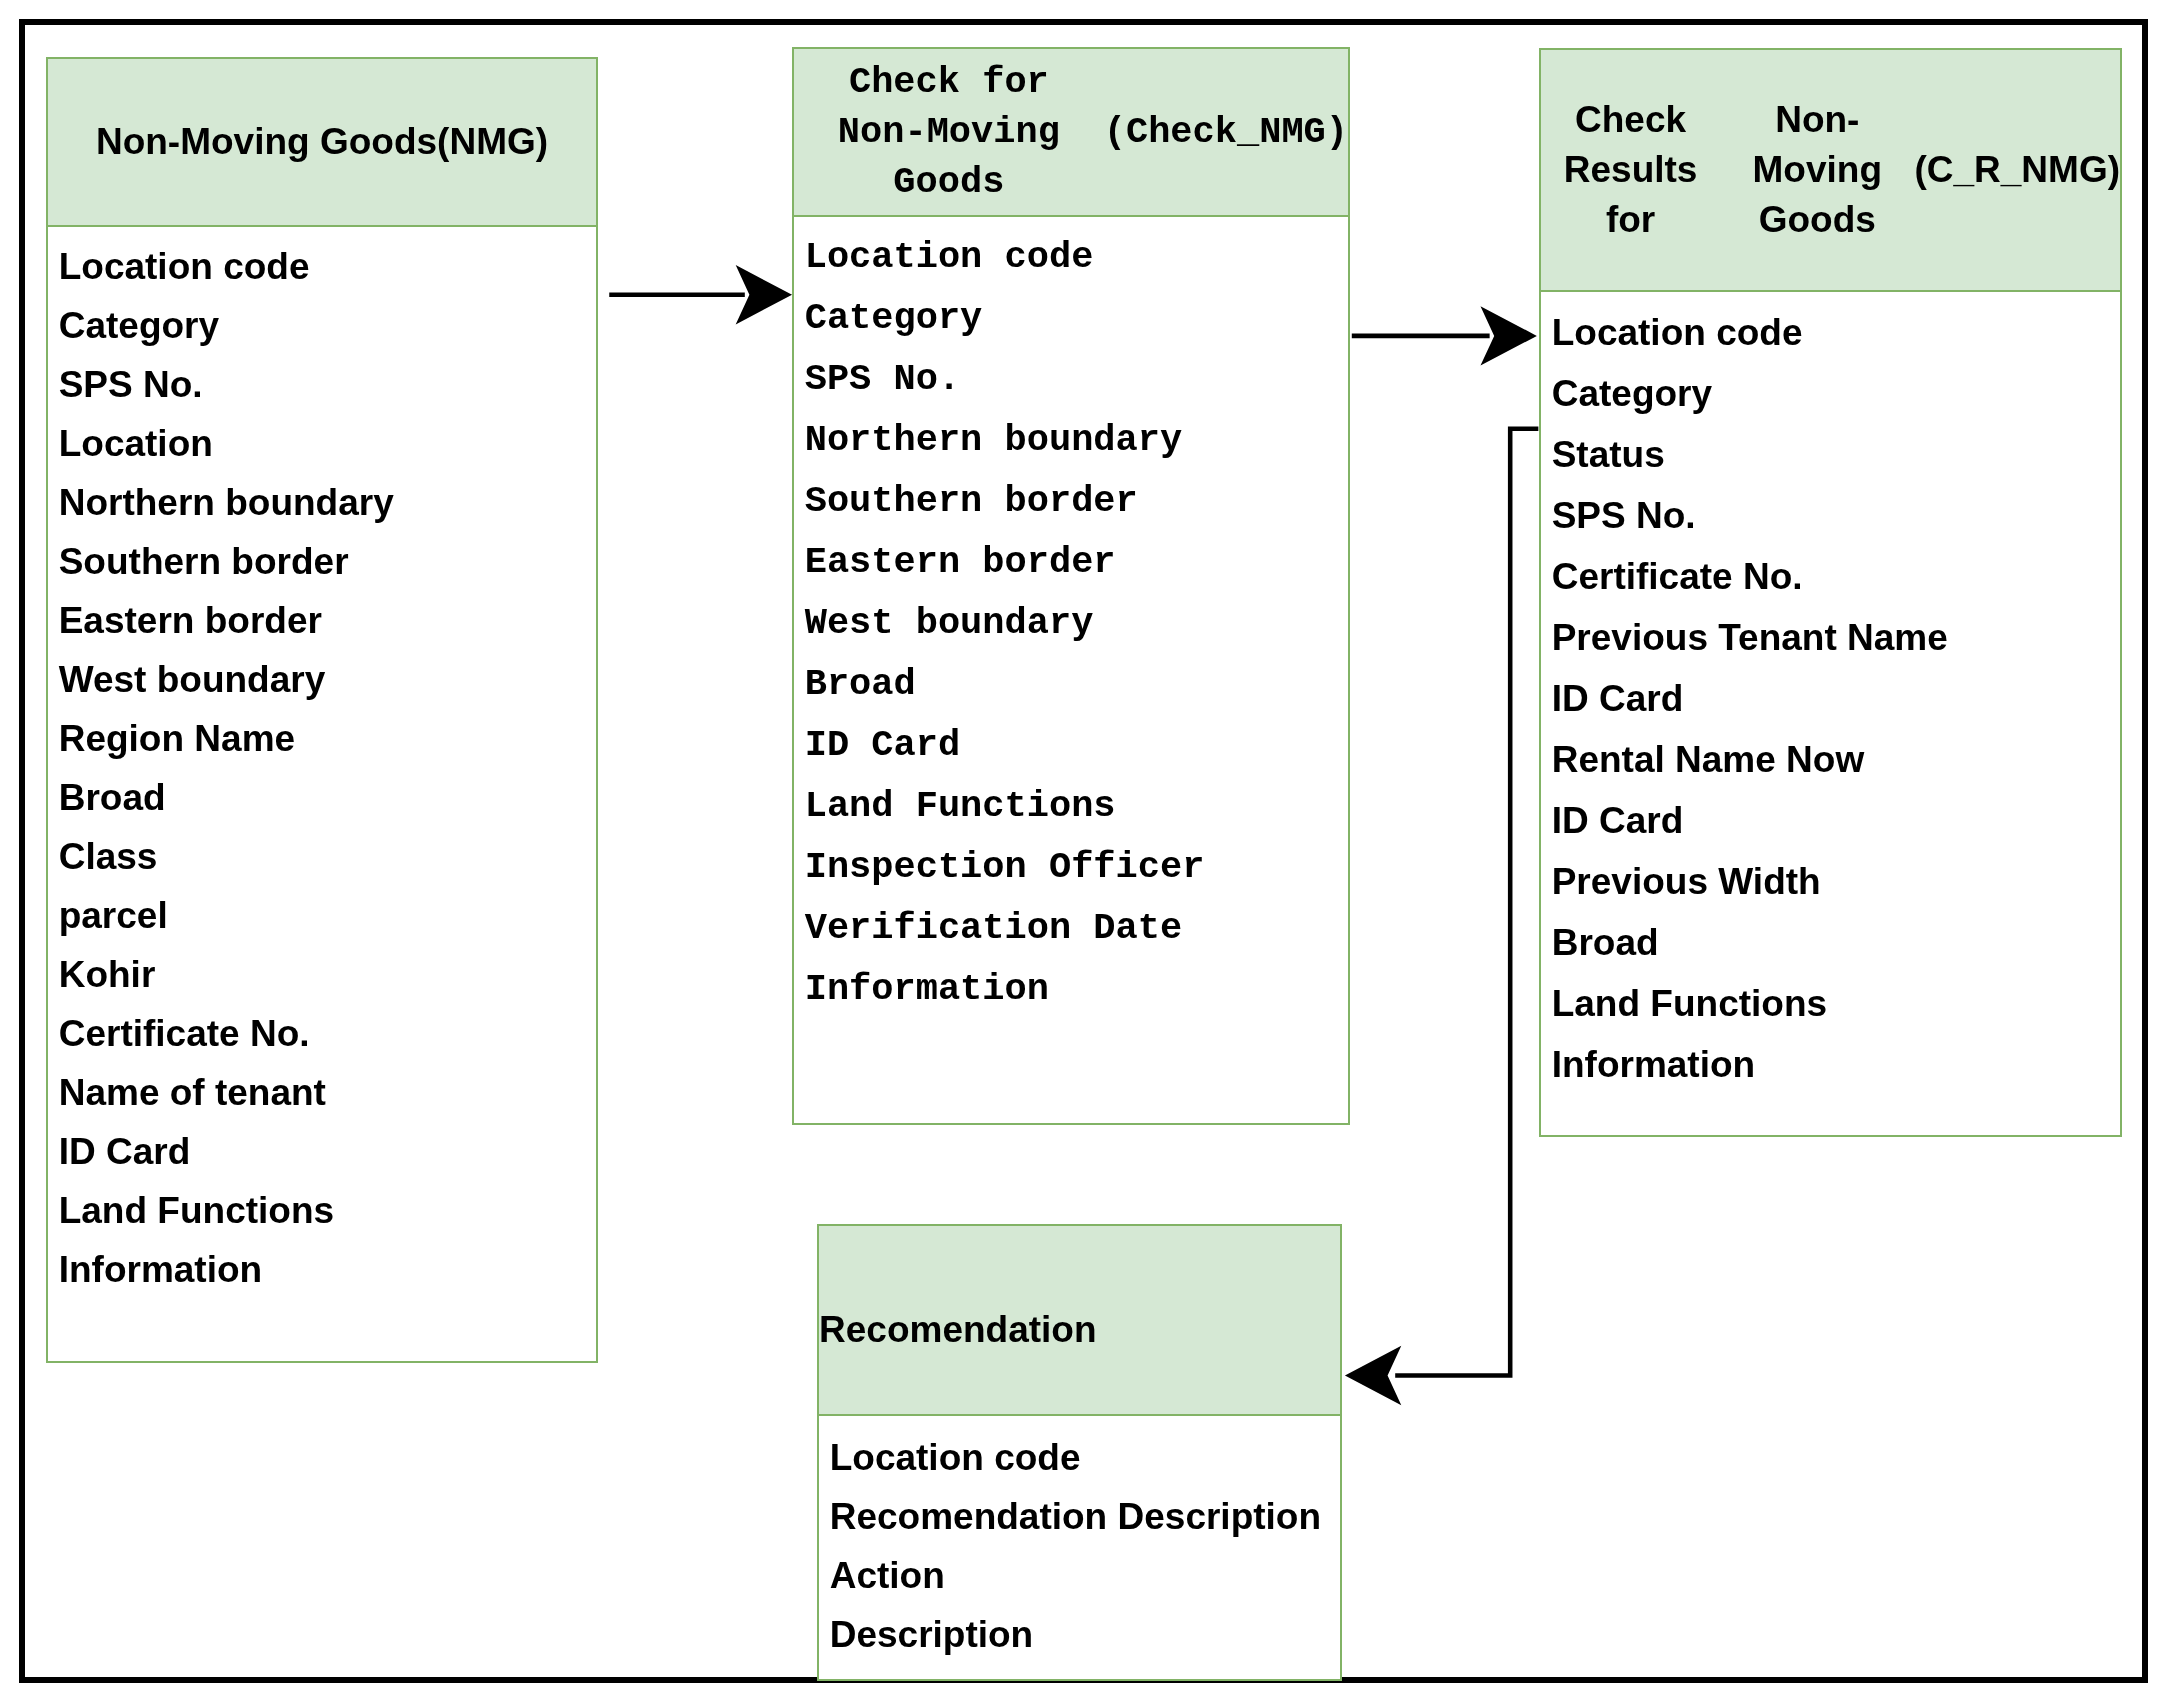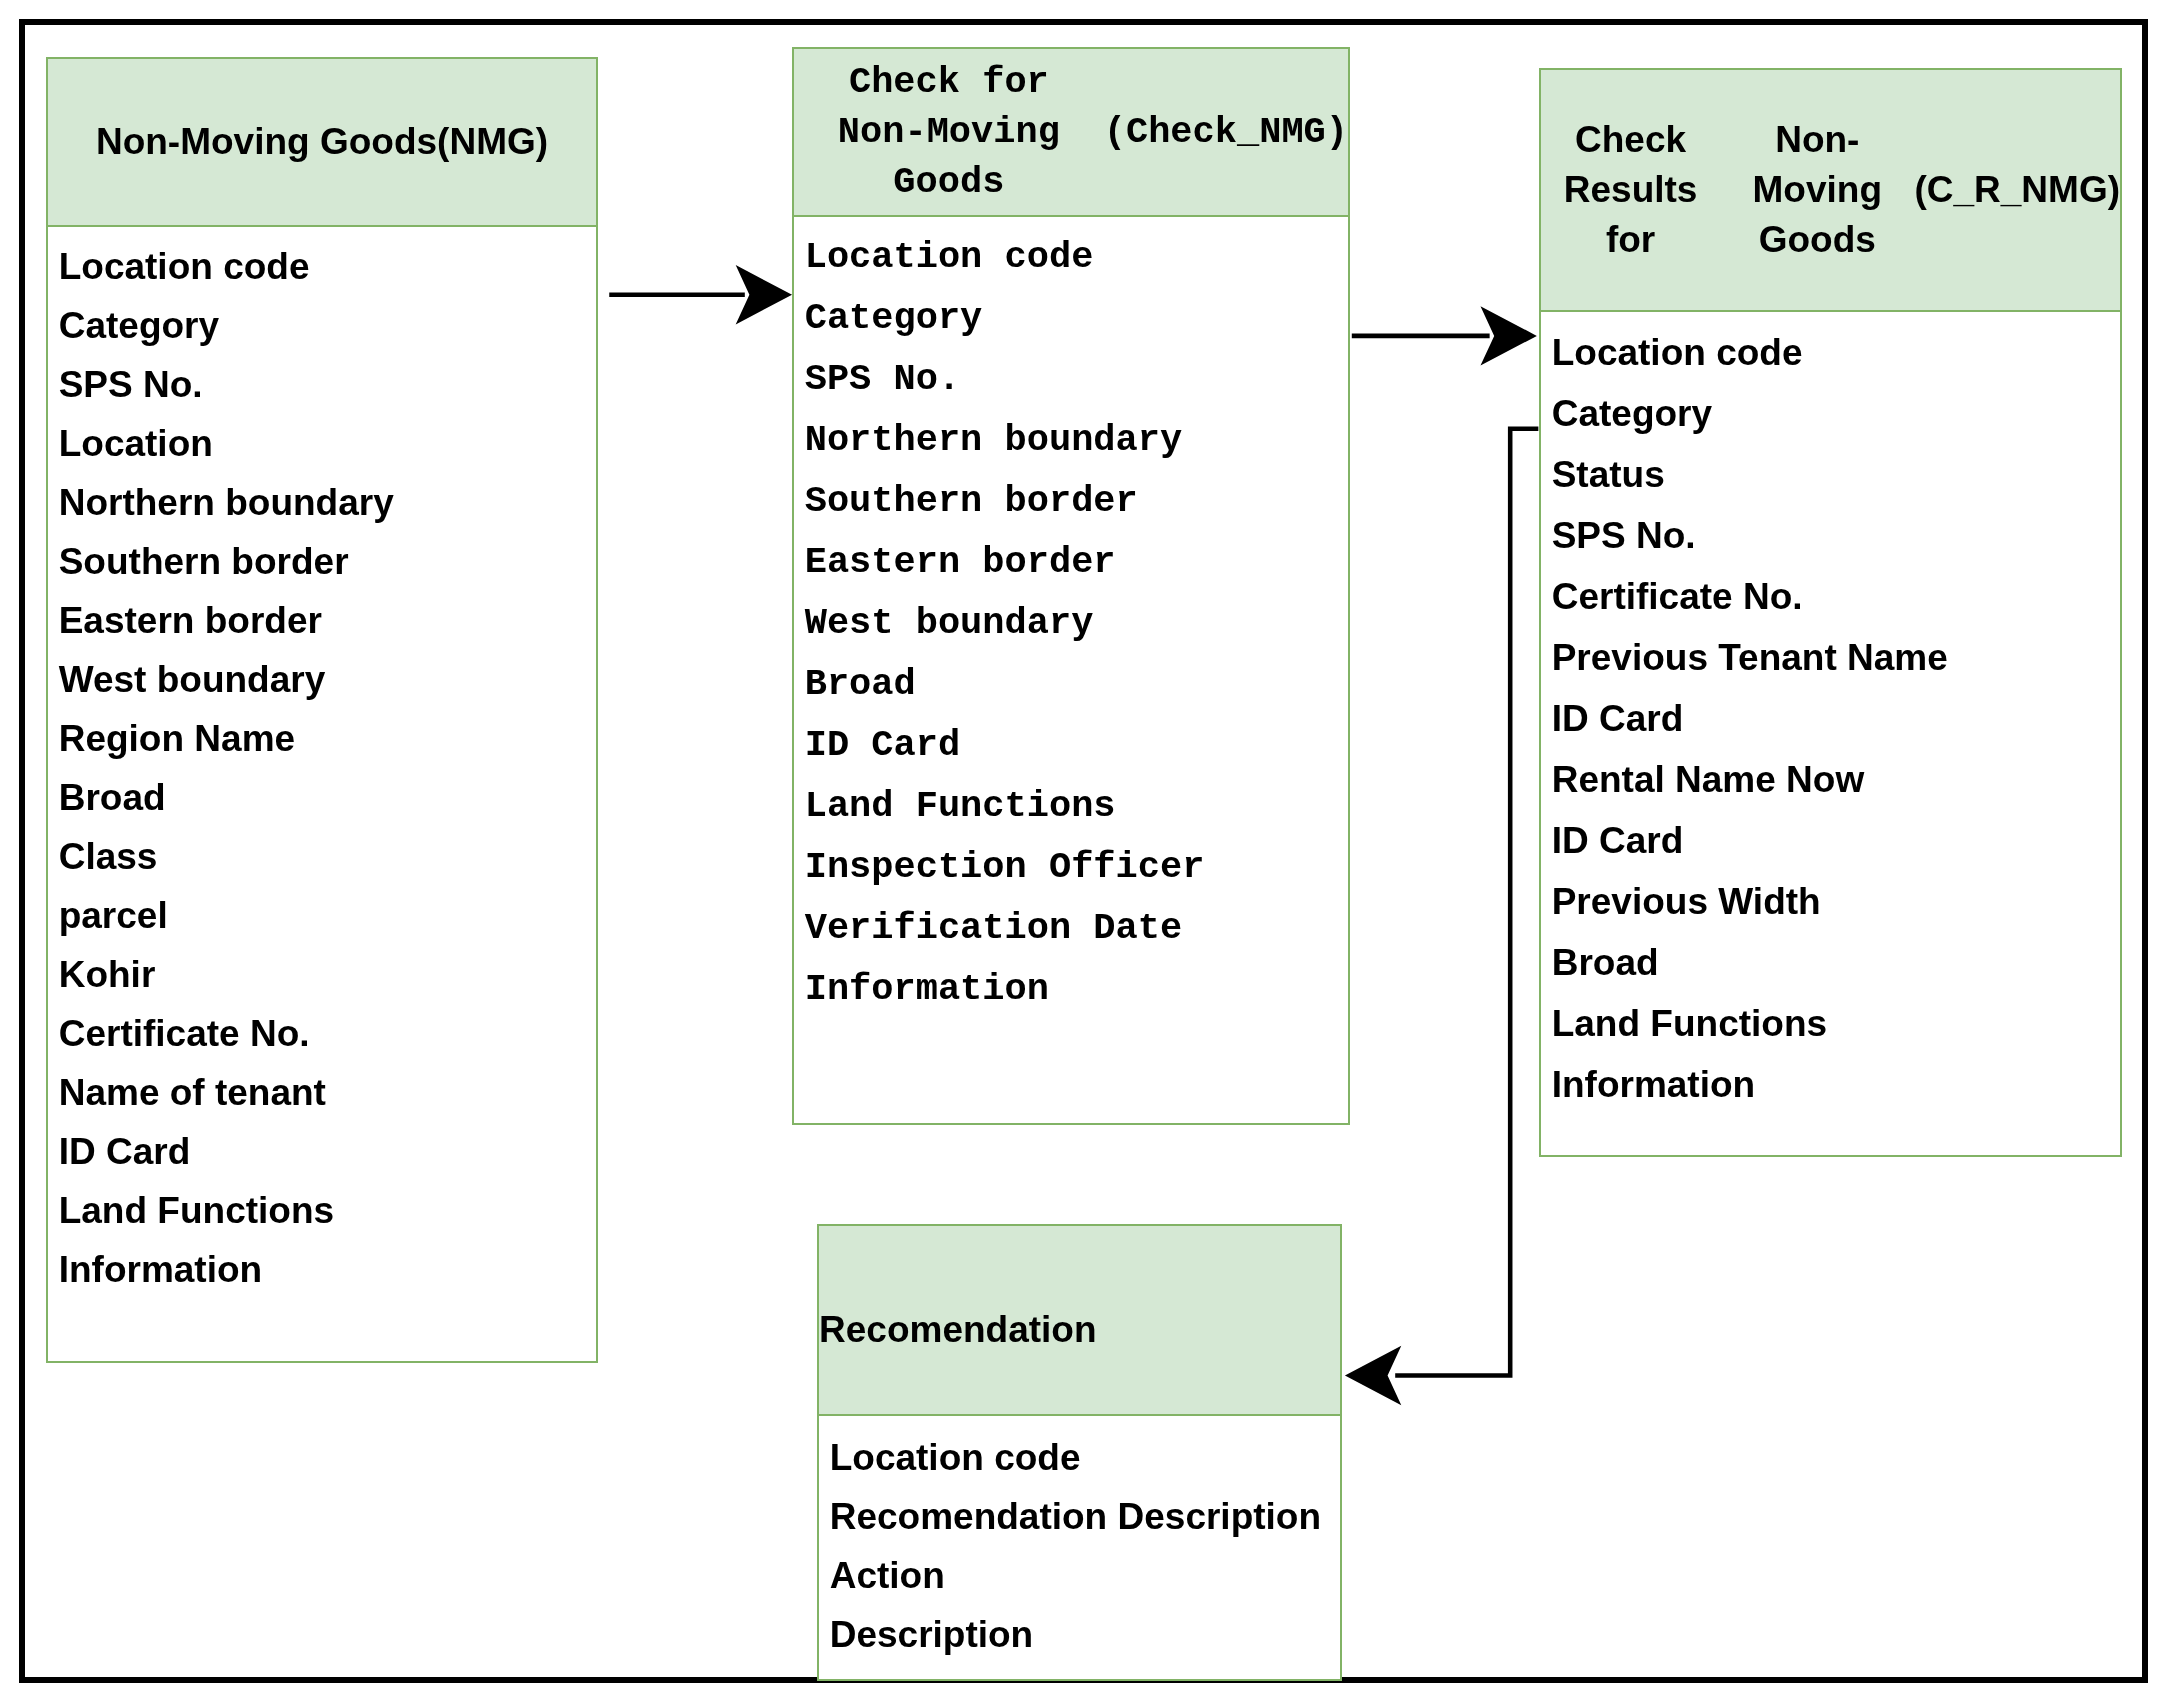--- a/index.html
+++ b/index.html
@@ -32,21 +32,21 @@
   }
   
   .e1{left:46px;top:57px;width:552px;height:1306px;}
   .e1 .entity-header{height:168px;}
   .e1 .entity-body{padding-top:10.7px;}
   .e1 .field-row{height:59px;}
   .e2{left:792px;top:47px;width:558px;height:1078px;font-family:Liberation Mono, monospace;}
   .e2 .entity-header{height:168px;}
   .e2 .entity-body{padding-top:9.1px;}
   .e2 .field-row{height:61px;}
-  .e3{left:1539px;top:68px;width:583px;height:1089px;}
+  .e3{left:1539px;top:48px;width:583px;height:1089px;}
   .e3 .entity-header{height:242px;}
   .e3 .entity-body{padding-top:10.7px;}
   .e3 .field-row{height:61px;}
   .e4{left:817px;top:1184px;width:525px;height:457px;margin-top:40px;}
   .e4 .entity-header{height:190px;}
   .e4 .entity-body{padding-top:12.2px;}
   .e4 .field-row{height:59px;}
   .arrows{position:absolute;left:0;top:0;pointer-events:none;}
 </style>
 </head>

